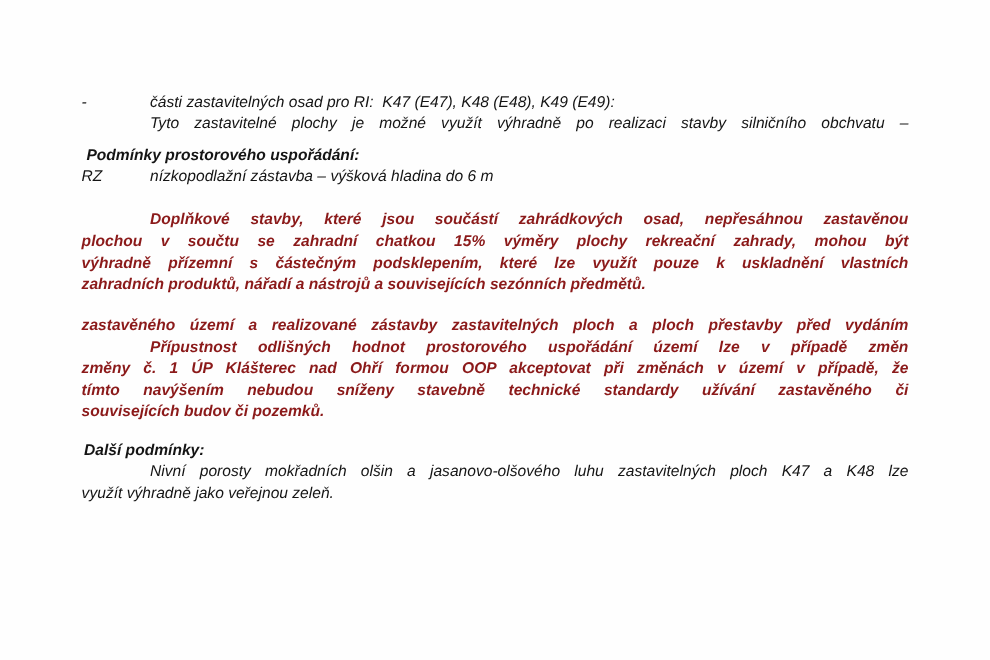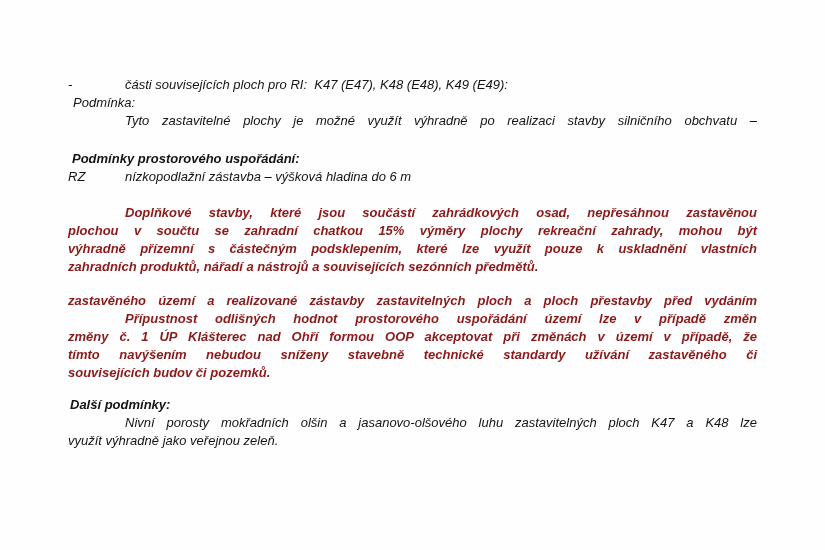--- a/index.html
+++ b/index.html
@@ -23,36 +23,35 @@
   .def  { flex: 1 1 auto; white-space: pre-wrap; }
   .ws   { white-space: pre-wrap; }
   .jline { text-align: justify; text-align-last: justify; }
   .lline { text-align: left; }
   .ind   { text-indent: 57px; font-style: italic; }
   .bold  { font-weight: bold; }
   .red   { color: var(--accent, #8b1a1a); font-weight: bold; }
   .pl2 { padding-left: 2px; }
   .pl4 { padding-left: 4px; }
   .pl5 { padding-left: 5px; }
-  .mt-heading1 { margin-top: 20px; }
+  .mt-heading1 { margin-top: 8px; }
   .mt-red1 { margin-top: 18px; }
   .mt-red2 { margin-top: 16px; }
   .mt-heading2 { margin-top: 14px; }
 </style>
 </head>
 <body>
 
 <div class="page" style="background: rgb(254, 254, 254); color: rgb(20, 20, 20);">
 
   <div class="row">
     <span class="term">-</span>
-    <span class="def ws">části souvisejících ploch pro RI:  K47 (E47), K48 (E48), K49 (E49):</span>
+    <span class="def ws">části zastavitelných osad pro RI:  K47 (E47), K48 (E48), K49 (E49):</span>
   </div>
 
-  <div class="pl5">Podmínka:</div>
   <div>
     <div class="jline ind">Tyto zastavitelné plochy je možné využít výhradně po realizaci stavby silničního  obchvatu –</div>
   </div>
 
   <div class="bold pl4 mt-heading1">Podmínky prostorového uspořádání:</div>
   <div class="row">
     <span class="term">RZ</span>
     <span class="def">nízkopodlažní zástavba – výšková hladina do 6 m</span>
   </div>
 

